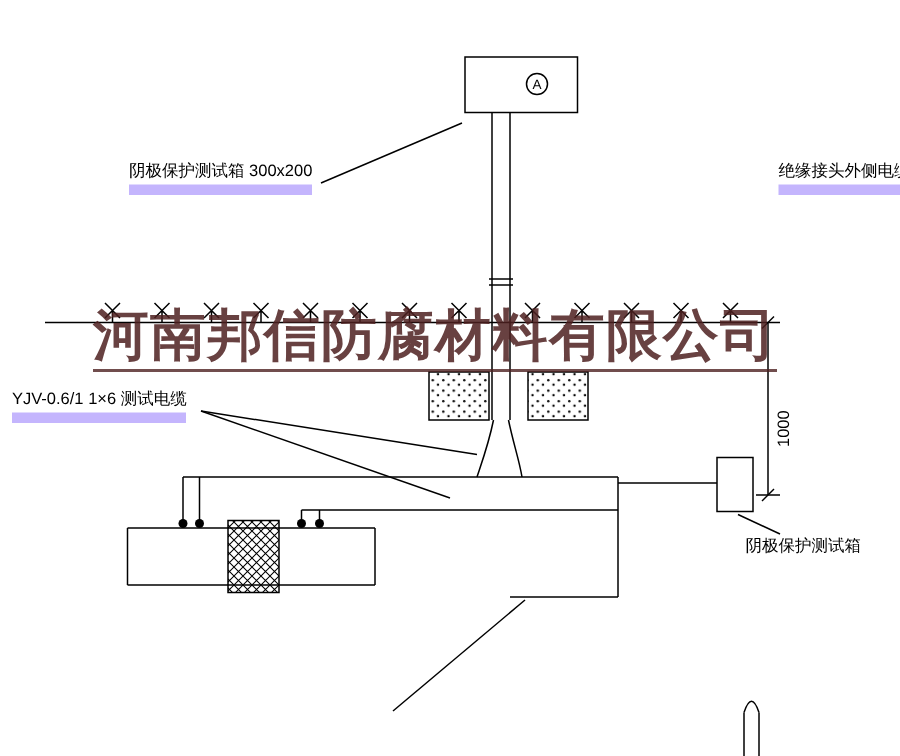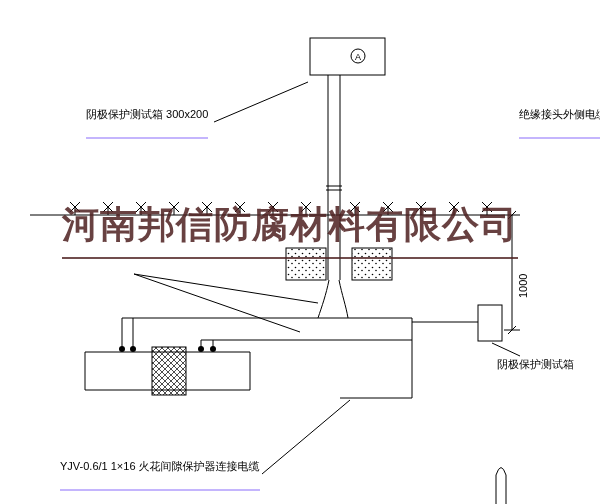--- a/index.html
+++ b/index.html
@@ -5,31 +5,31 @@
   html,body{margin:0;padding:0;background:#fff;}
   .canvas{
     position:relative;width:600px;height:504px;background:#fff;overflow:hidden;
     font-family:"Liberation Sans", sans-serif;color:#000;
   }
   .canvas svg{position:absolute;left:0;top:0;}
   .ln{stroke:#000;stroke-width:1;fill:none;}
   .label{
     position:absolute;font-size:11px;line-height:13px;white-space:nowrap;color:#000;
   }
-  .underlined{border-bottom:2px solid #c4b5fd;padding-bottom:16px;}
+  .underlined{border-bottom:7px solid #c4b5fd;padding-bottom:2px;}
   .dim-text{
     position:absolute;left:517px;top:298px;font-size:11px;white-space:nowrap;
     transform:rotate(-90deg);transform-origin:0 0;
   }
   .watermark{
     position:absolute;left:62px;top:206px;z-index:5;
     font-family:"Liberation Serif", serif;font-weight:bold;
     font-size:37px;line-height:38px;letter-spacing:1px;white-space:nowrap;
     color:rgba(77,32,32,0.85);
-    border-bottom:2px solid rgba(77,32,32,0.8);padding-bottom:13px;
+    border-bottom:2px solid rgba(77,32,32,0.8);padding-bottom:2px;
   }
 </style>
 </head>
 <body>
 
 <div class="canvas">
 
   <svg width="600" height="504" viewBox="0 0 600 504">
     <defs>
       <g id="grass" stroke="#000" stroke-width="1" fill="none">
@@ -128,22 +128,22 @@
       <path class="ln" d="M496 475 Q501 460 506 475"></path>
       <line class="ln" x1="496" y1="475" x2="496" y2="504"></line>
       <line class="ln" x1="506" y1="475" x2="506" y2="504"></line>
     </g>
   </svg>
 
   <div class="label underlined" style="left:86px;top:108px;">阴极保护测试箱 300x200</div>
 
   <div class="label underlined" style="left:519px;top:108px;">绝缘接头外侧电缆</div>
 
+  <div class="label underlined" style="left:8px;top:260px;">YJV-0.6/1 1×6  测试电缆</div>
 
   <div class="dim-text">1000</div>
 
   <div class="label" style="left:497px;top:358px;">阴极保护测试箱</div>
 
-  <div class="label underlined" style="left:60px;top:460px;">YJV-0.6/1 1×16  火花间隙保护器连接电缆</div>
 
   <div class="watermark">河南邦信防腐材料有限公司</div>
 
 </div>
 
 </body></html>

